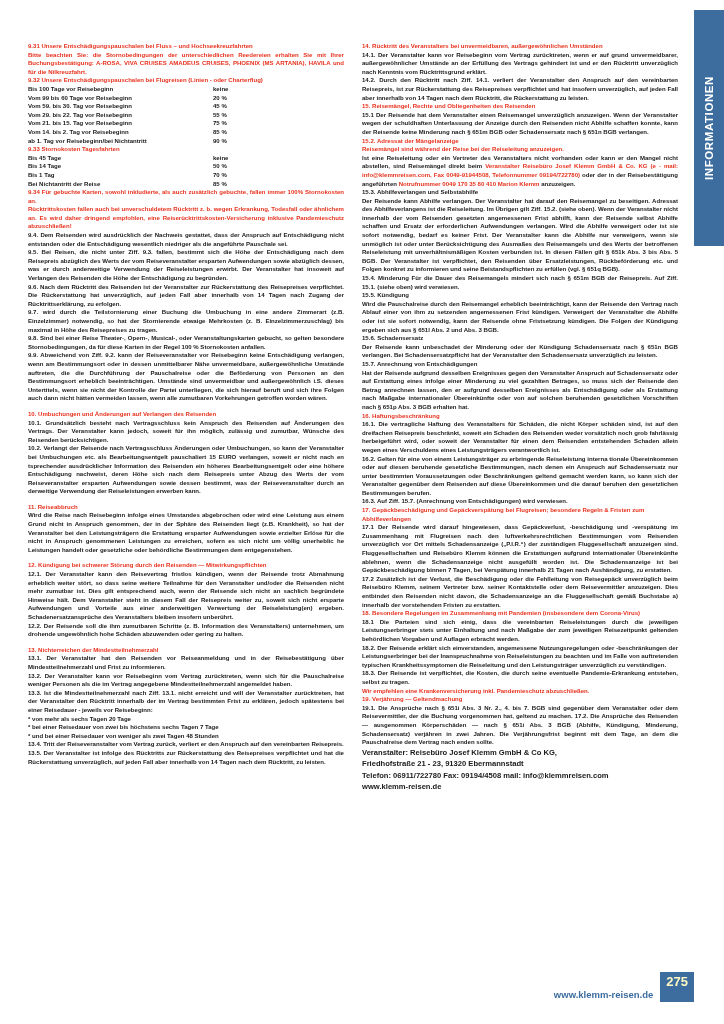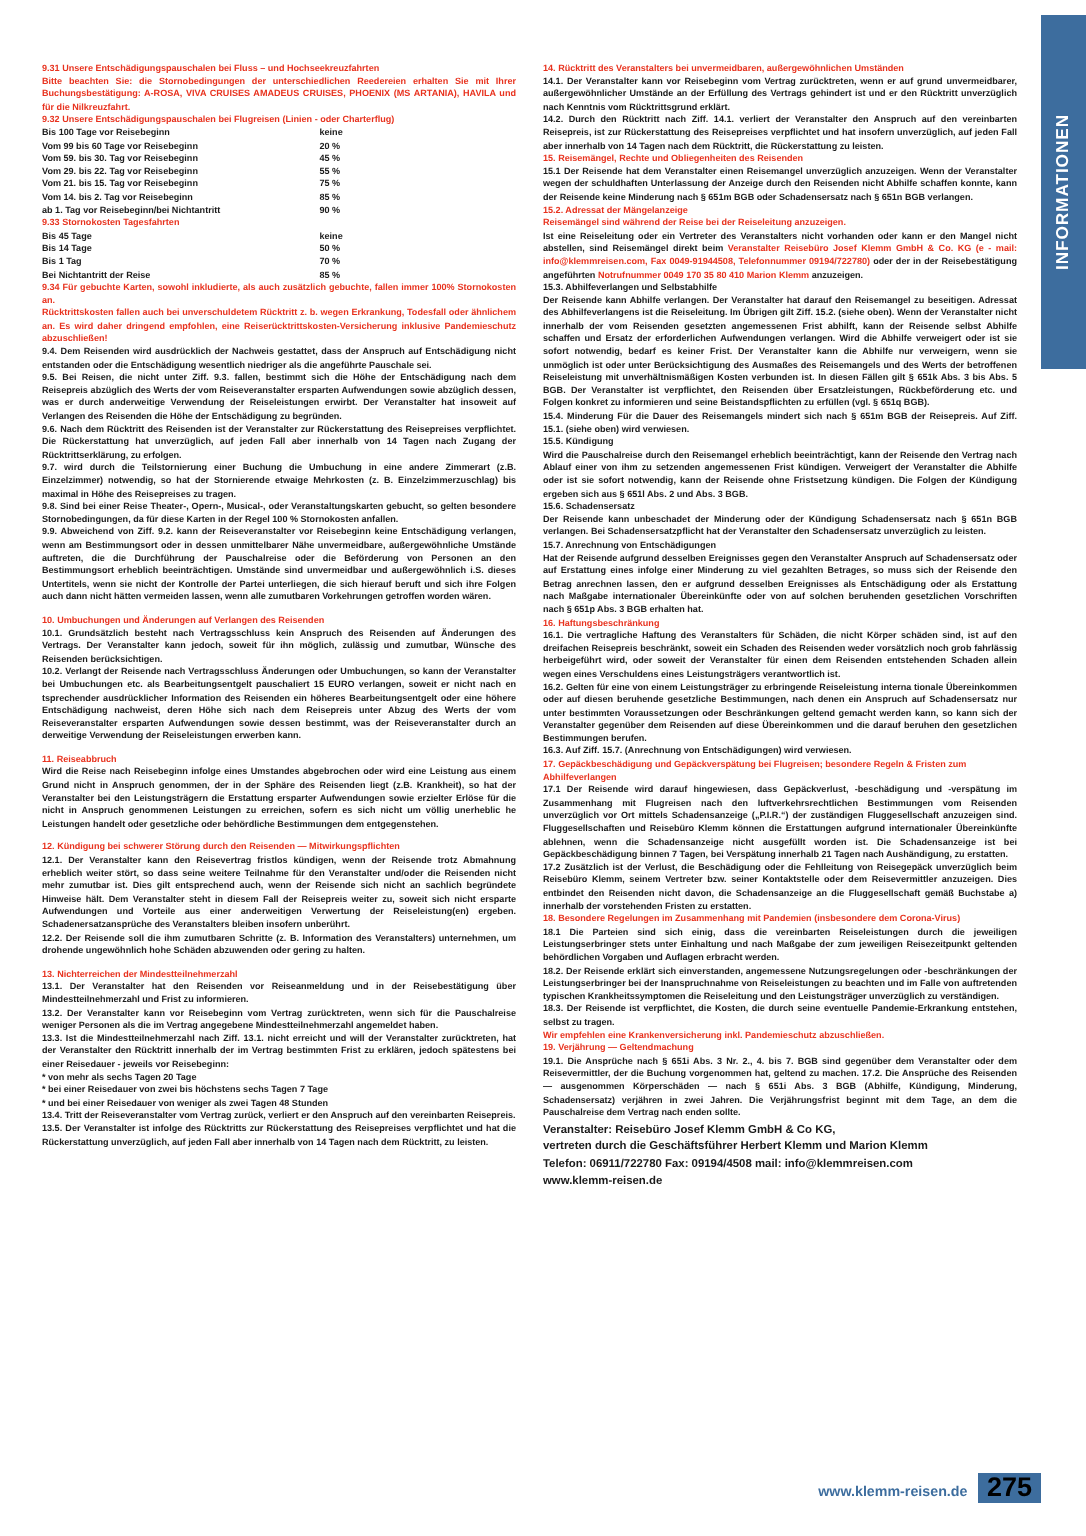--- a/index.html
+++ b/index.html
@@ -102,24 +102,24 @@
   .footer-url {
     color: #3d6d9e;
     font-size: 9.5px;
     font-weight: bold;
     padding-right: 7px;
     align-self: flex-end;
     padding-bottom: 2px;
   }
   .footer-page {
     background: #3d6d9e;
-    color: #000000;
-    font-size: 18px;
-    font-weight: bold;
-    padding: 1px 6px 2px 6px;
+    color: #fef9c3;
+    font-size: 13px;
+    font-weight: bold;
+    padding: 1px 6px 12px 6px;
     line-height: 17px;
   }
 </style>
 </head>
 <body>
 
 <div class="page">
 
   <div class="side-tab">
     <span class="side-tab-label">INFORMATIONEN</span>
@@ -252,21 +252,21 @@
       <p>18.1 Die Parteien sind sich einig, dass die vereinbarten Reiseleistungen durch die jeweiligen Leistungserbringer stets unter Einhaltung und nach Maßgabe der zum jeweiligen Reisezeitpunkt geltenden behördlichen Vorgaben und Auflagen erbracht werden.</p>
       <p>18.2. Der Reisende erklärt sich einverstanden, angemessene Nutzungsregelungen oder -beschränkungen der Leistungserbringer bei der Inanspruchnahme von Reiseleistungen zu beachten und im Falle von auftretenden typischen Krankheitssymptomen die Reiseleitung und den Leistungsträger unverzüglich zu verständigen.</p>
       <p>18.3. Der Reisende ist verpflichtet, die Kosten, die durch seine eventuelle Pandemie-Erkrankung entstehen, selbst zu tragen.</p>
       <p class="red nojust">Wir empfehlen eine Krankenversicherung inkl. Pandemieschutz abzuschließen.</p>
 
       <p class="head">19. Verjährung — Geltendmachung</p>
       <p>19.1. Die Ansprüche nach § 651i Abs. 3 Nr. 2., 4. bis 7. BGB sind gegenüber dem Veranstalter oder dem Reisevermittler, der die Buchung vorgenommen hat, geltend zu machen. 17.2. Die Ansprüche des Reisenden — ausgenommen Körperschäden — nach § 651i Abs. 3 BGB (Abhilfe,   Kündigung, Minderung, Schadensersatz) verjähren in zwei Jahren. Die Verjährungsfrist beginnt mit dem Tage, an dem die Pauschalreise dem Vertrag nach enden sollte.</p>
 
       <div class="addr">
         <p>Veranstalter: Reisebüro Josef Klemm GmbH &amp; Co KG,</p>
-        <p>vertreten durch die Geschäftsführer Herbert Klemm und Marion Klemm</p>
+        <p>Friedhofstraße 21 - 23, 91320 Ebermannstadt</p>
         <p>Telefon: 06911/722780 Fax: 09194/4508 mail: info@klemmreisen.com</p>
         <p>www.klemm-reisen.de</p>
       </div>
     </div>
   </div>
 
   <div class="footer">
     <span class="footer-url">www.klemm-reisen.de</span>
     <span class="footer-page">275</span>
   </div>

